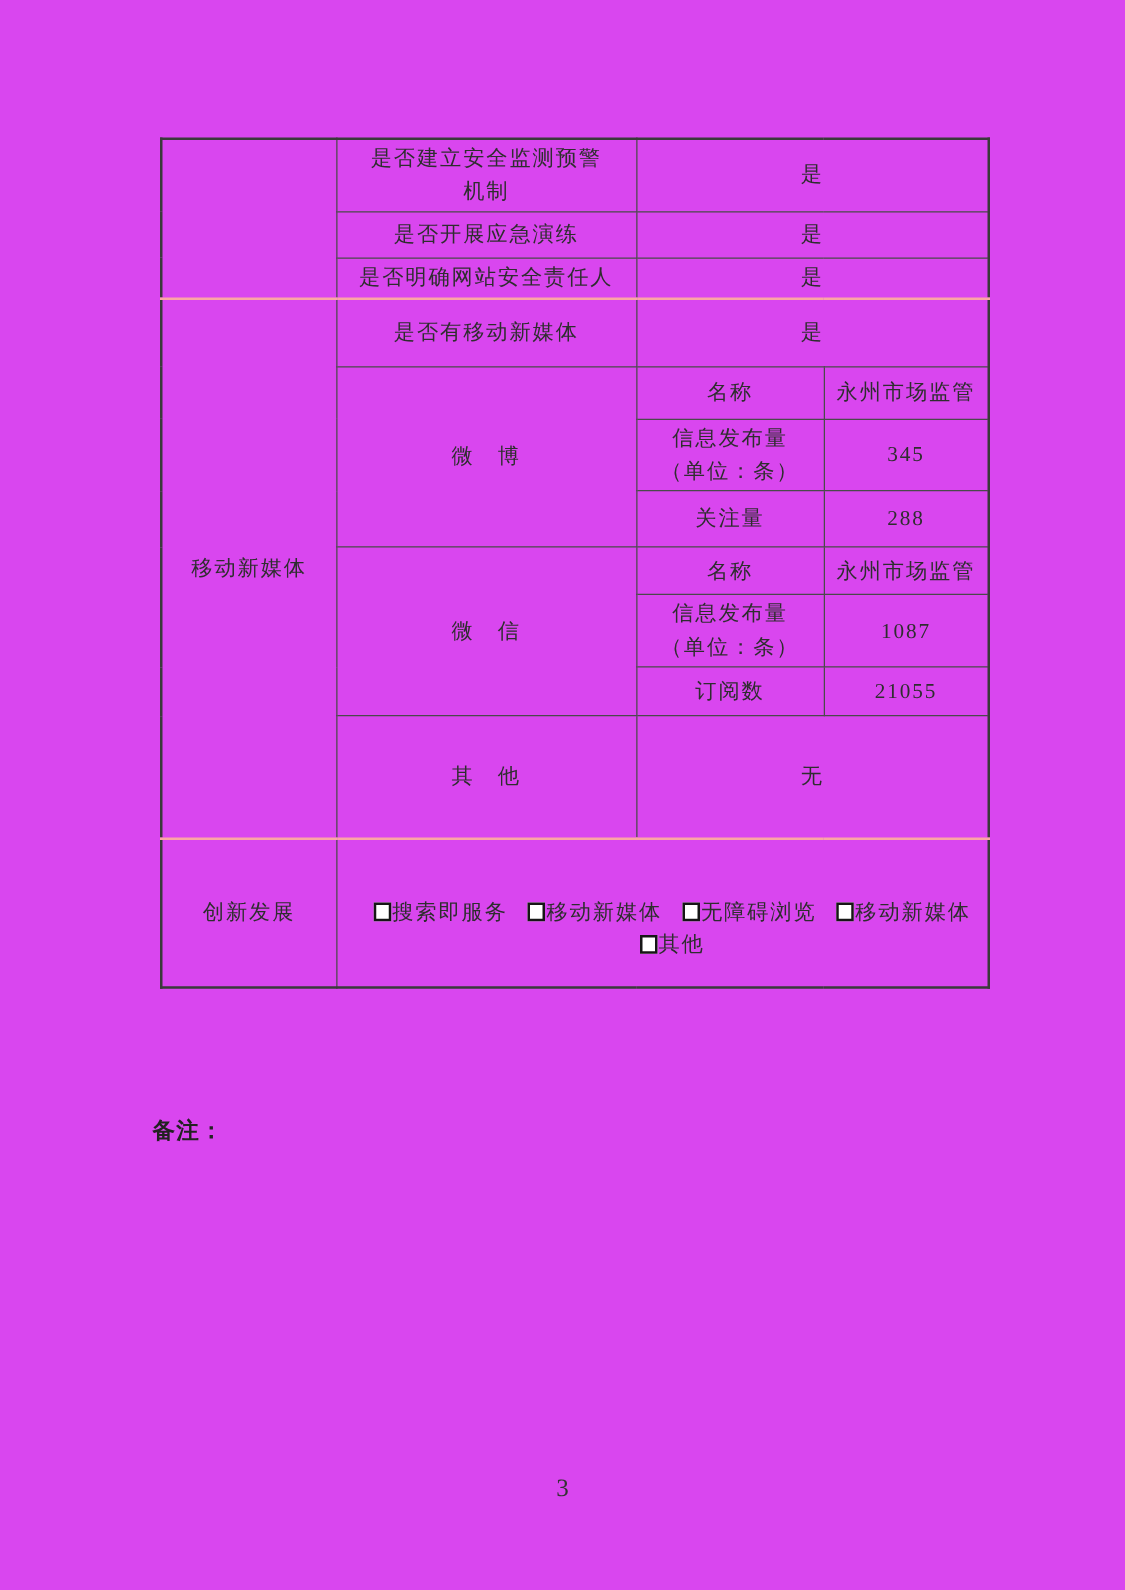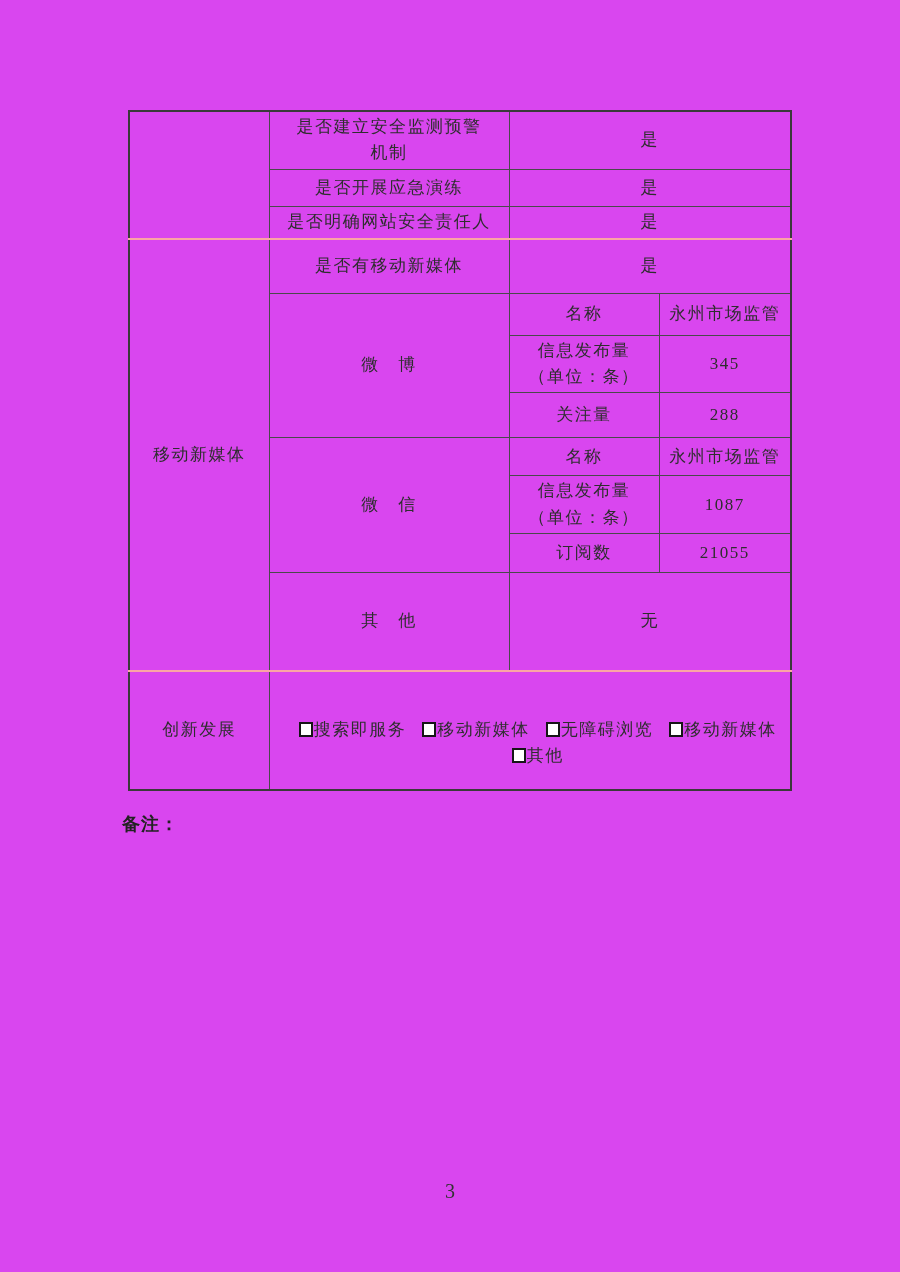--- a/index.html
+++ b/index.html
@@ -53,21 +53,21 @@
     width: 14px;
     height: 15px;
     border: 2.5px solid #161616;
     background: #ffffff;
     vertical-align: -2px;
     margin-right: 1px;
   }
   .notes {
     position: absolute;
     left: 122px;
-    top: 812px;
+    top: 892px;
     font-size: 18px;
     font-weight: bold;
     letter-spacing: 1px;
     color: #222222;
   }
   .page-number {
     position: absolute;
     left: 0;
     top: 1180px;
     width: 100%;

